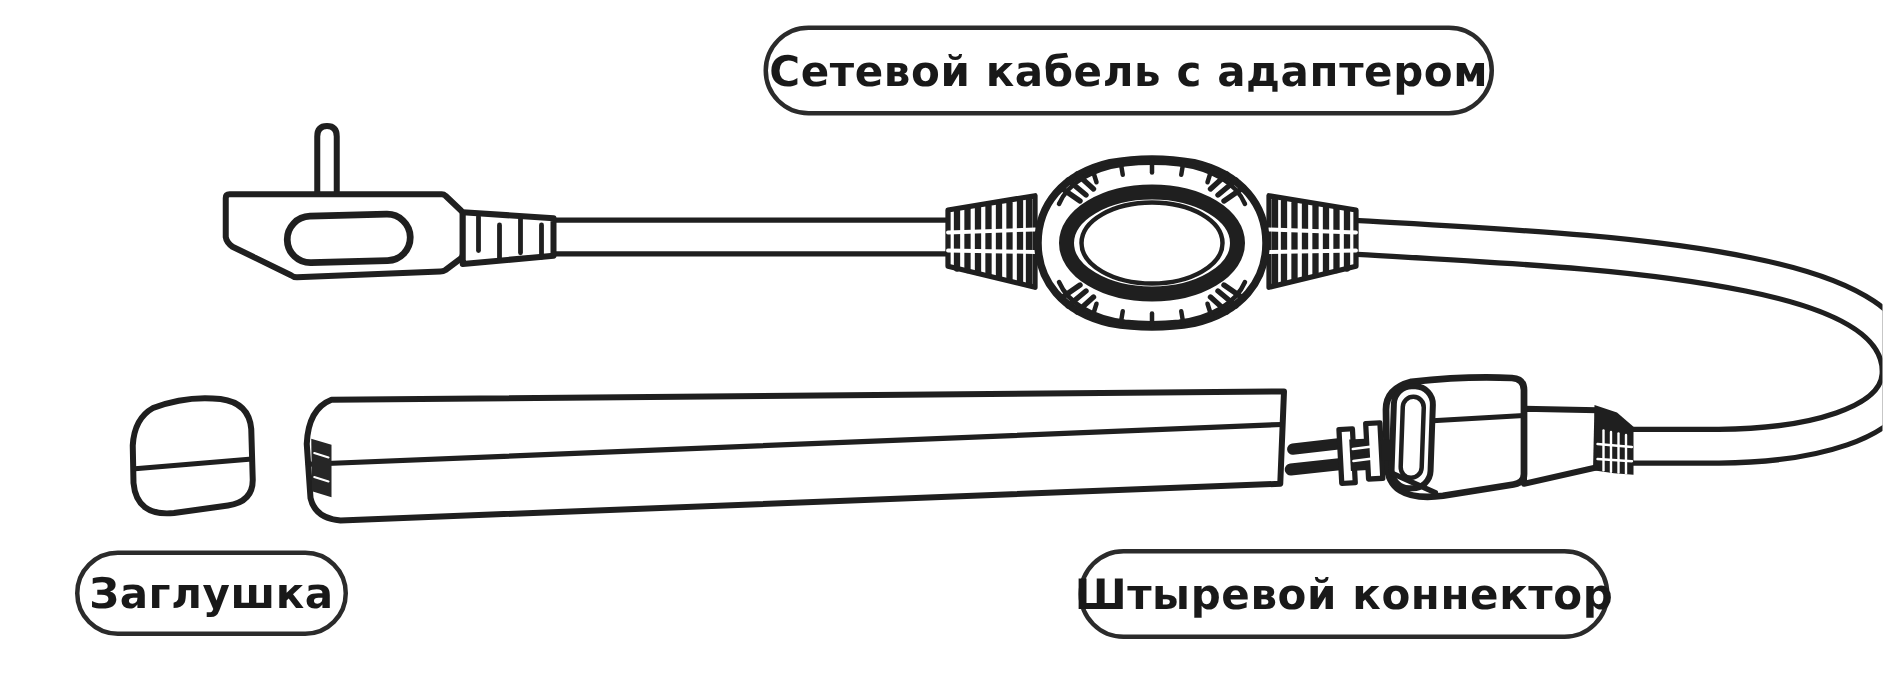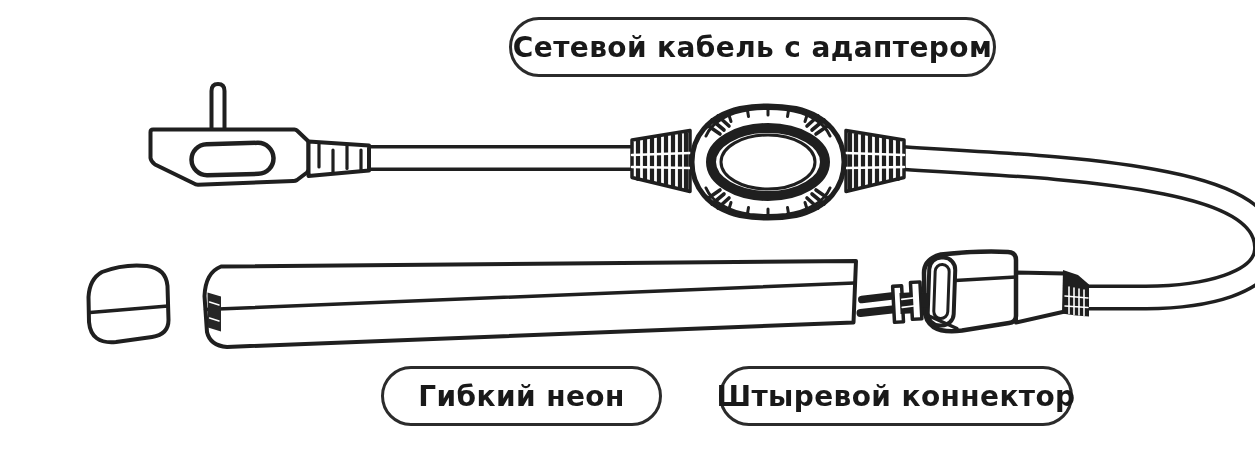--- a/index.html
+++ b/index.html
@@ -167,22 +167,22 @@
     <g>
       <path d="M 74,272 Q 96,263.5 119,266 Q 138,268.5 139.5,286 L 140.5,320 Q 140.5,334.5 124,337 L 88,342 Q 63,344.5 61,322 L 60.5,297 Q 61.5,279 74,272 Z" fill="#ffffff" stroke-width="4"></path>
       <path d="M 62,312.5 L 140,306" stroke-width="3.5"></path>
     </g>
   </svg>
 
   <div class="pill" id="label-power-cable">
     <span>Сетевой кабель с адаптером</span>
   </div>
 
+  <div class="pill" id="label-end-cap">
+    <span>Заглушка</span>
+  </div>
 
-  <div class="pill" id="label-flex-neon">
-    <span>Гибкий неон</span>
-  </div>
 
   <div class="pill" id="label-pin-connector">
     <span>Штыревой коннектор</span>
   </div>
 
 </div>
 
 </body></html>

